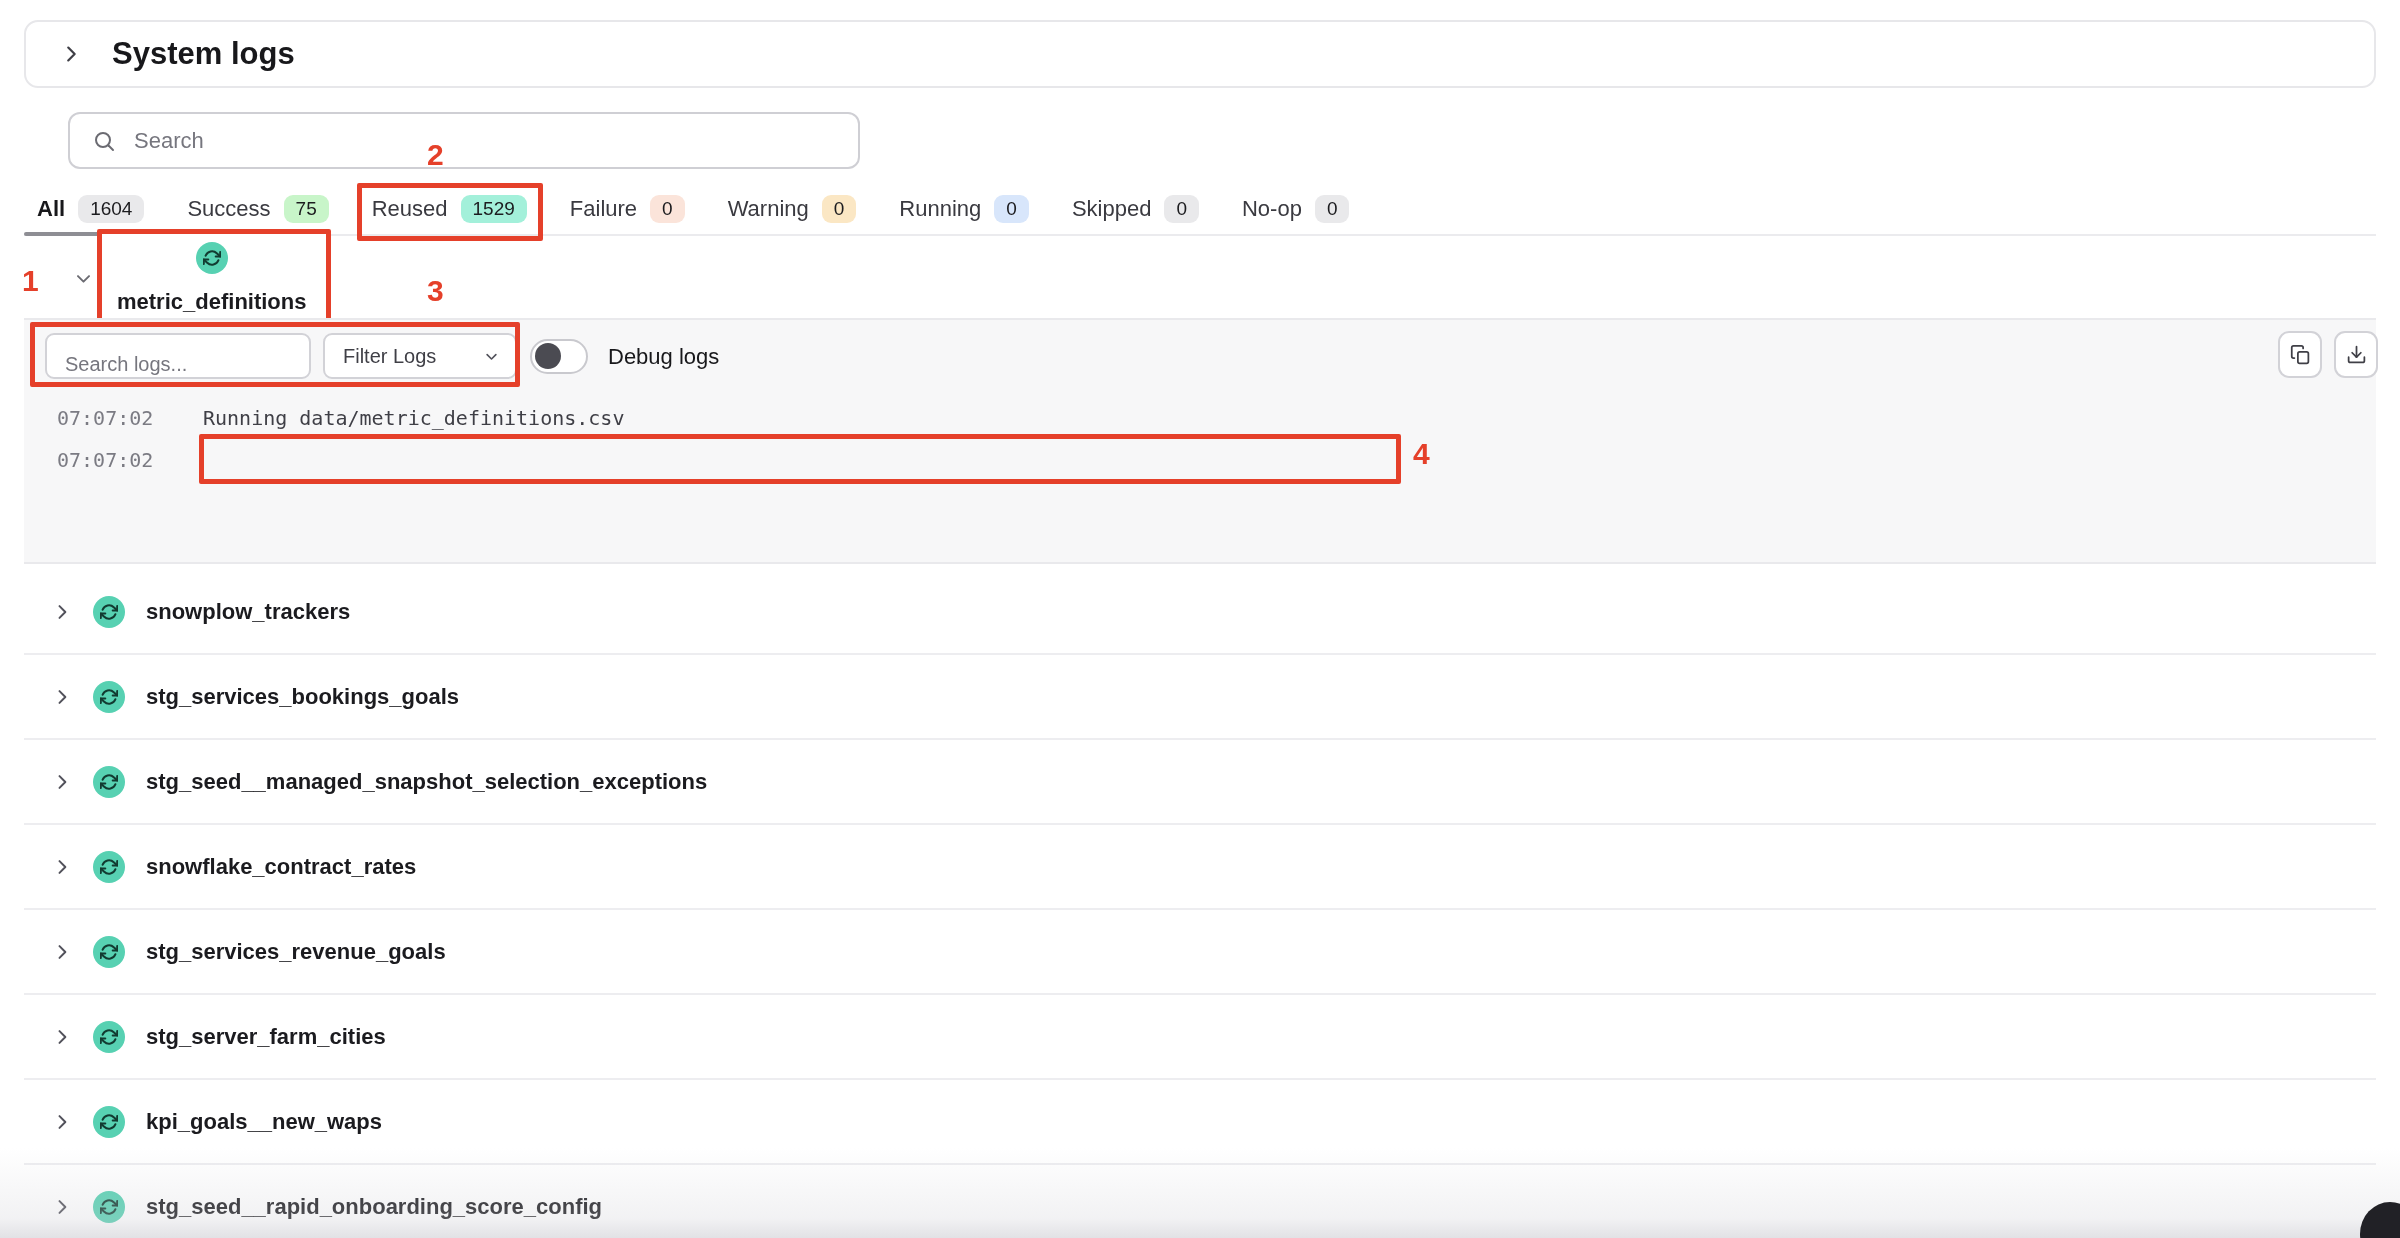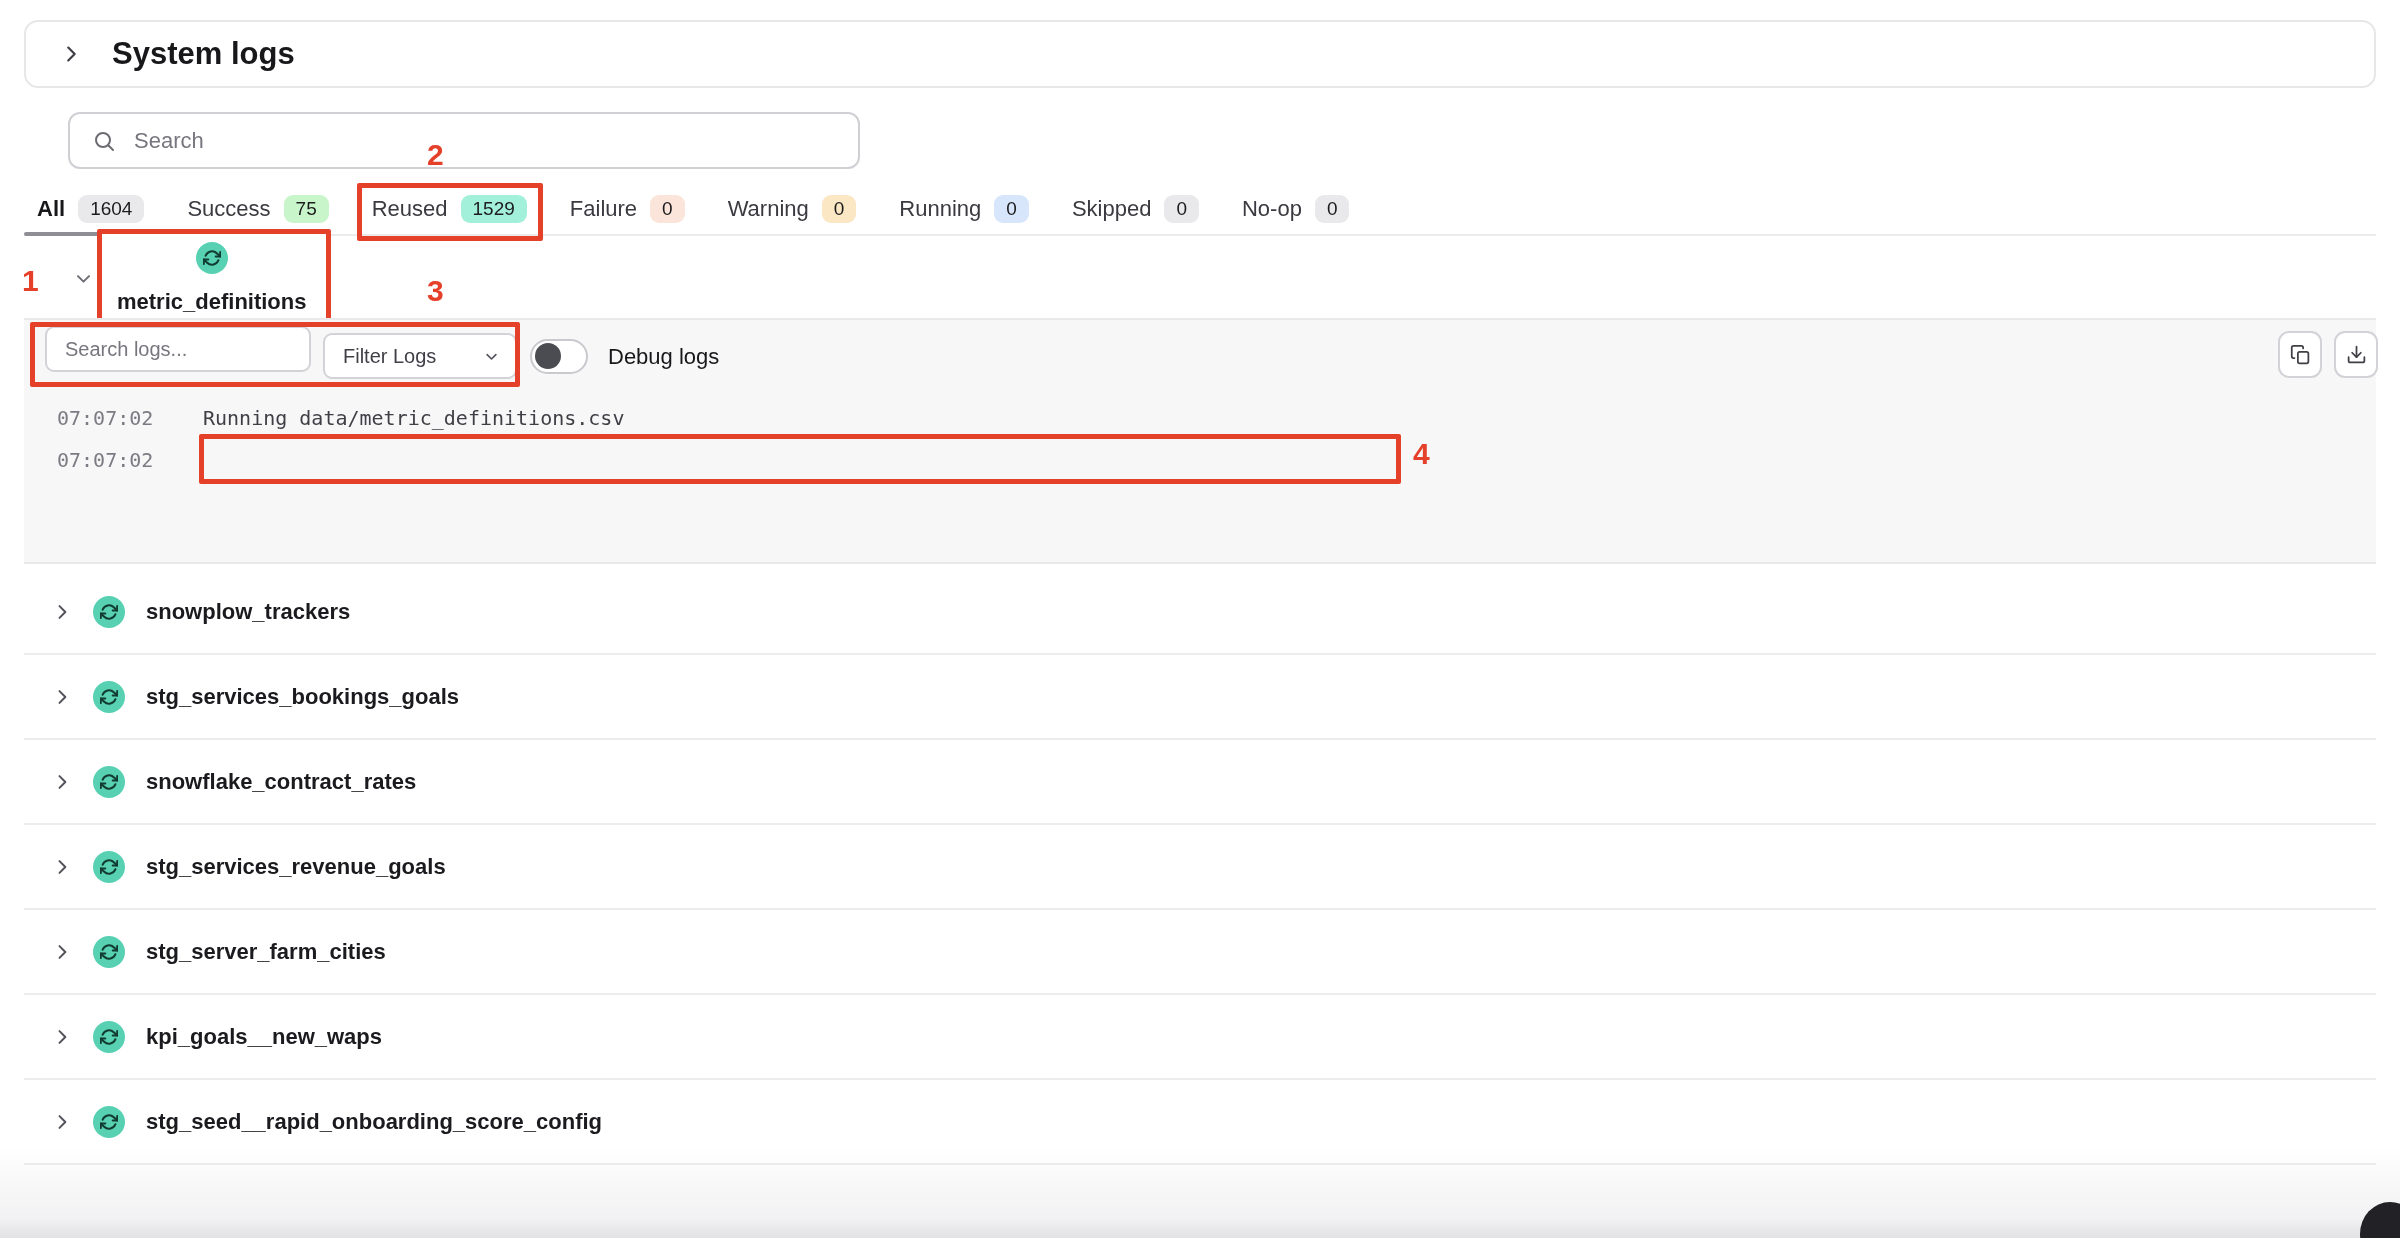--- a/index.html
+++ b/index.html
@@ -71,23 +71,23 @@
   }
   .node-label{font-size:22px;font-weight:600;color:#1b1b1f;}
   
   .log-panel{
     position:absolute;left:24px;top:318px;width:2352px;height:246px;
     background:#f7f7f8;border-top:2px solid #e9e9ec;border-bottom:2px solid #e9e9ec;
     box-sizing:border-box;
   }
   .box3{position:absolute;left:6px;top:2px;width:490px;height:65px;z-index:20;pointer-events:none;}
   .log-search{
-    position:absolute;left:21px;top:6px;width:266px;height:46px;
+    position:absolute;left:21px;top:13px;width:266px;height:46px;
     background:#fff;border:2px solid #d2d2d7;border-radius:9px;box-sizing:border-box;
-    display:flex;align-items:center;padding-left:16px;
+    display:flex;align-items:flex-end;padding-left:16px;
   }
   .log-search input{border:none;outline:none;background:transparent;width:100%;
     font-size:20px;color:#18181b;font-family:inherit;}
   .log-search input::placeholder{color:#76767e;}
   .filter-select{
     position:absolute;left:299px;top:13px;width:194px;height:46px;
     background:#fff;border:2px solid #d2d2d7;border-radius:9px;box-sizing:border-box;
     display:flex;align-items:center;justify-content:space-between;
     padding:0 16px 0 18px;font-size:20px;color:#3f3f46;cursor:pointer;
   }
@@ -298,20 +298,35 @@
           <polyline points="9 5 16 12 9 19"></polyline>
         </svg>
       </span>
     <span class="status-icon">
         <svg width="18" height="18" viewBox="0 0 24 24" fill="none" stroke="#123b31" stroke-width="2.8" stroke-linecap="round" stroke-linejoin="round">
           <polyline points="23 4 23 10 17 10"></polyline>
           <polyline points="1 20 1 14 7 14"></polyline>
           <path d="M3.51 9a9 9 0 0 1 14.85-3.36L23 10M1 14l4.64 4.36A9 9 0 0 0 20.49 15"></path>
         </svg>
       </span>
+    <span class="node-label">stg_seed__managed_snapshot_selection_exceptions</span>
+  </div>
+  <div class="item-row">
+    <span>
+        <svg width="20" height="20" viewBox="0 0 24 24" fill="none" stroke="#52525b" stroke-width="2.4" stroke-linecap="round" stroke-linejoin="round">
+          <polyline points="9 5 16 12 9 19"></polyline>
+        </svg>
+      </span>
+    <span class="status-icon">
+        <svg width="18" height="18" viewBox="0 0 24 24" fill="none" stroke="#123b31" stroke-width="2.8" stroke-linecap="round" stroke-linejoin="round">
+          <polyline points="23 4 23 10 17 10"></polyline>
+          <polyline points="1 20 1 14 7 14"></polyline>
+          <path d="M3.51 9a9 9 0 0 1 14.85-3.36L23 10M1 14l4.64 4.36A9 9 0 0 0 20.49 15"></path>
+        </svg>
+      </span>
     <span class="node-label">snowflake_contract_rates</span>
   </div>
   <div class="item-row">
     <span>
         <svg width="20" height="20" viewBox="0 0 24 24" fill="none" stroke="#52525b" stroke-width="2.4" stroke-linecap="round" stroke-linejoin="round">
           <polyline points="9 5 16 12 9 19"></polyline>
         </svg>
       </span>
     <span class="status-icon">
         <svg width="18" height="18" viewBox="0 0 24 24" fill="none" stroke="#123b31" stroke-width="2.8" stroke-linecap="round" stroke-linejoin="round">

